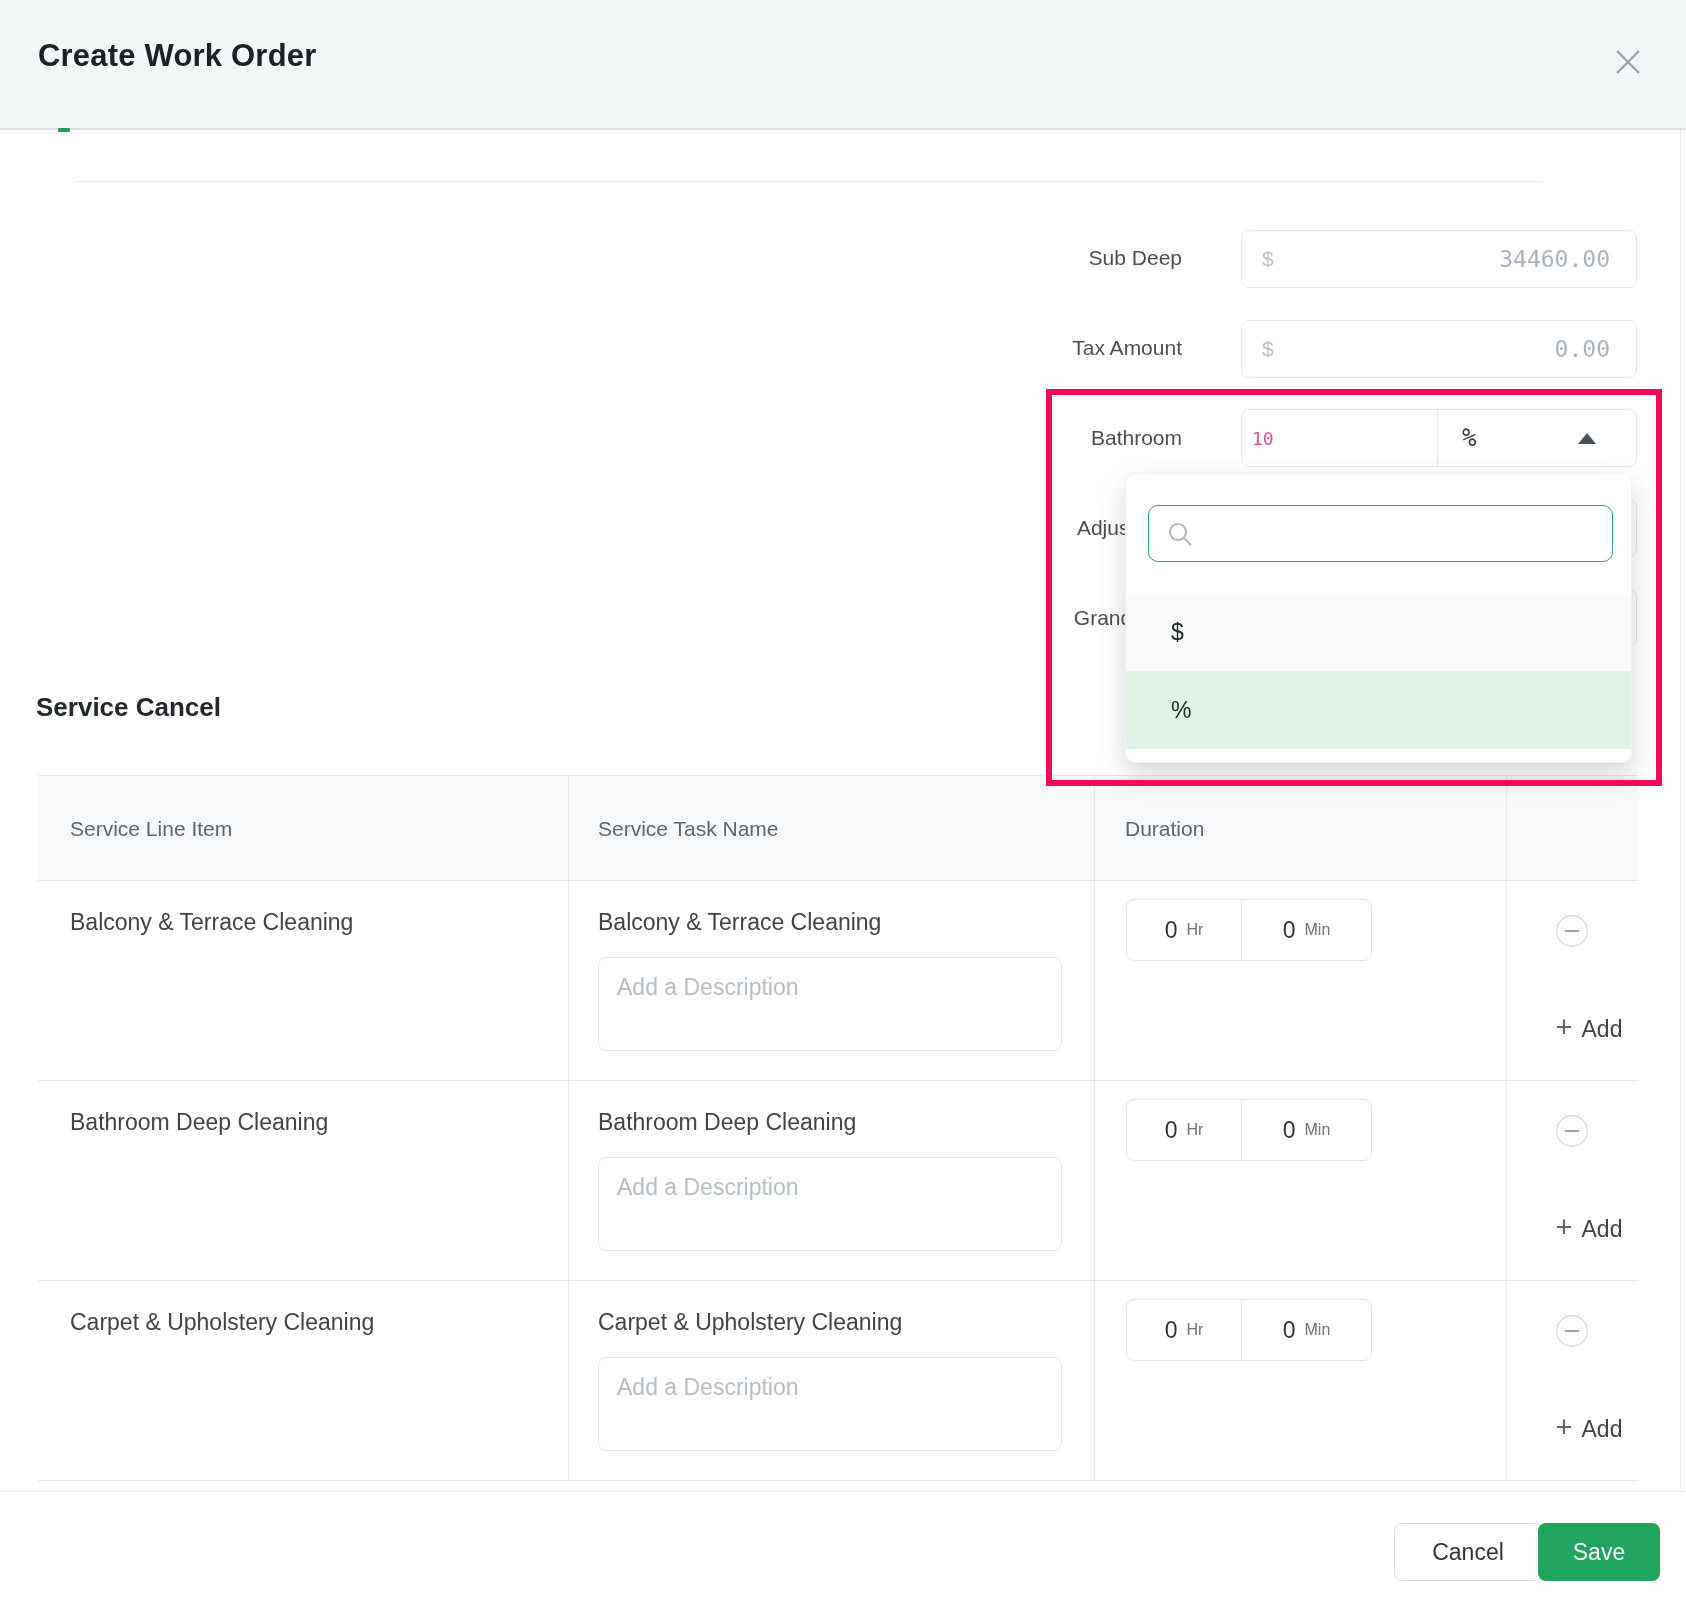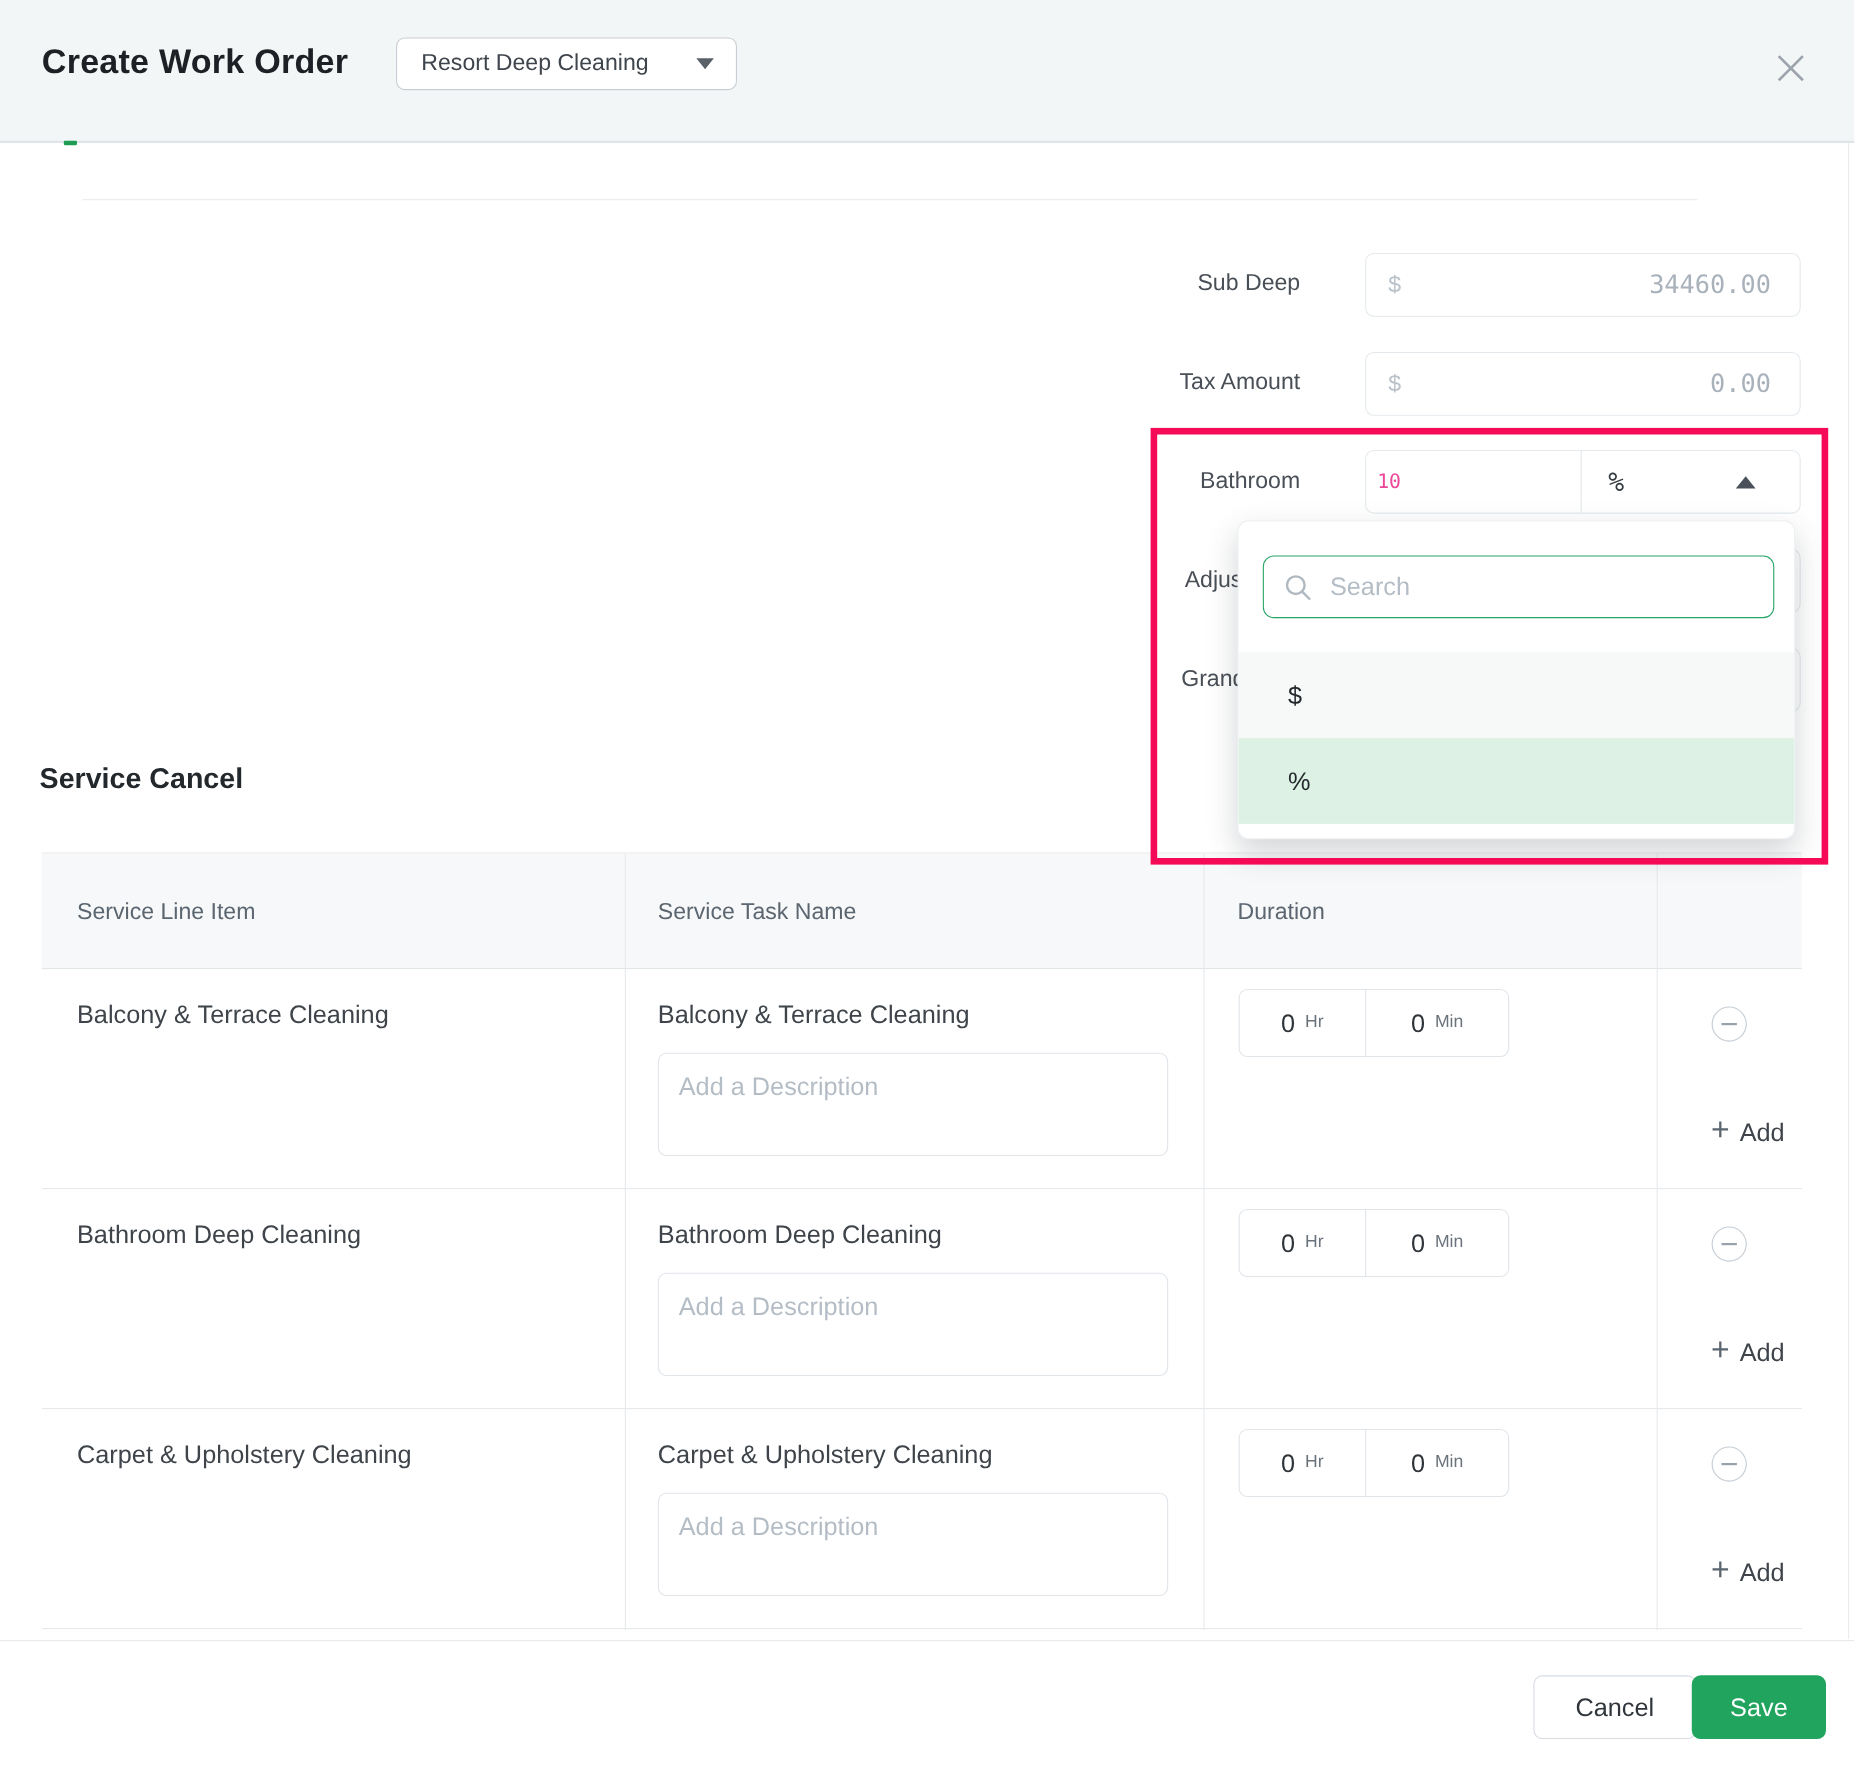--- a/index.html
+++ b/index.html
@@ -86,24 +86,20 @@
   .btn-cancel{left:1394px;top:1523px;width:148px;height:58px;background:#fff;border:1.5px solid #d8dde2;color:#2f353b;}
   .btn-save{left:1538px;top:1523px;width:122px;height:58px;background:#21a45d;color:#ffffff;border:none;}
 </style>
 </head>
 <body>
 
 <div class="stage">
 
   <div class="abs header-bar"></div>
   <div class="abs page-title">Create Work Order</div>
-  <div class="abs tpl-dd">
-    <span class="tpl-dd-label">Resort Deep Cleaning</span>
-    <span class="caret-down"></span>
-  </div>
   <div class="abs close-btn">
     <svg width="30" height="30" viewBox="0 0 30 30">
       <line x1="4" y1="4" x2="26" y2="26" stroke="#9ba3ab" stroke-width="2.4"></line>
       <line x1="26" y1="4" x2="4" y2="26" stroke="#9ba3ab" stroke-width="2.4"></line>
     </svg>
   </div>
   <div class="abs green-dash"></div>
   <div class="abs top-divider"></div>
   <div class="abs right-edge"></div>
 
@@ -134,21 +130,20 @@
       <span class="caret-up"></span>
     </div>
   </div>
 
   <div class="abs dd-panel">
     <div class="dd-search">
       <svg width="26" height="26" viewBox="0 0 26 26">
         <circle cx="11" cy="11" r="8" fill="none" stroke="#b0b8c0" stroke-width="2.2"></circle>
         <line x1="17" y1="17" x2="24" y2="24" stroke="#b0b8c0" stroke-width="2.2"></line>
       </svg>
-      <input placeholder="Search" style="">
     </div>
     <div class="dd-opt opt-dollar">$</div>
     <div class="dd-opt opt-percent">%</div>
   </div>
 
   <div class="abs hl-red"></div>
 
   <div class="abs st-heading">Service Cancel</div>
 
   <div class="abs st-table">

